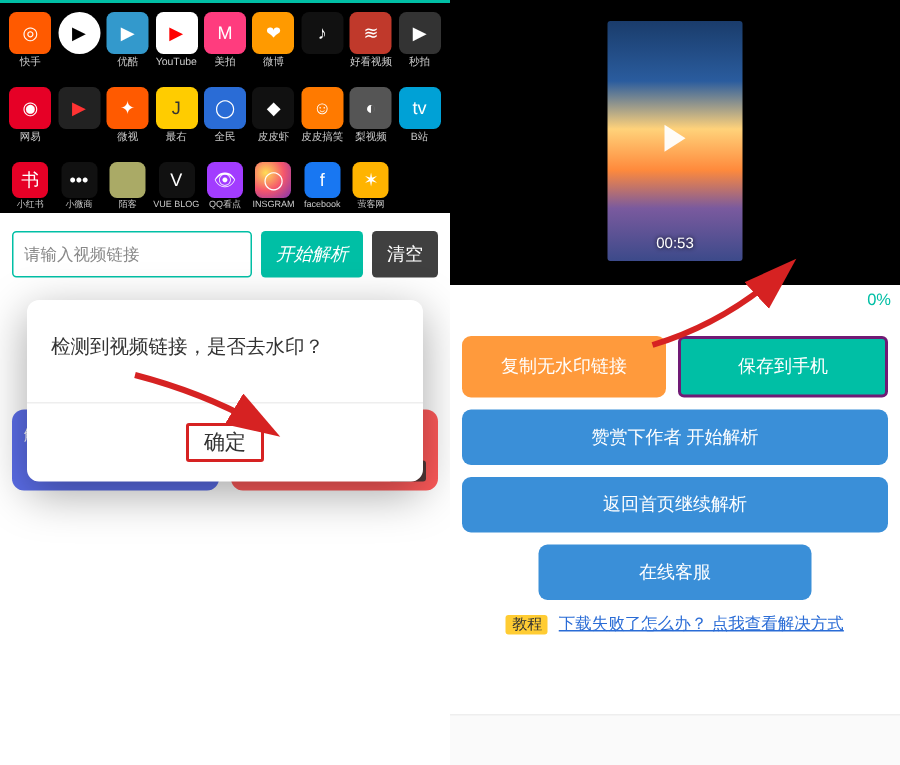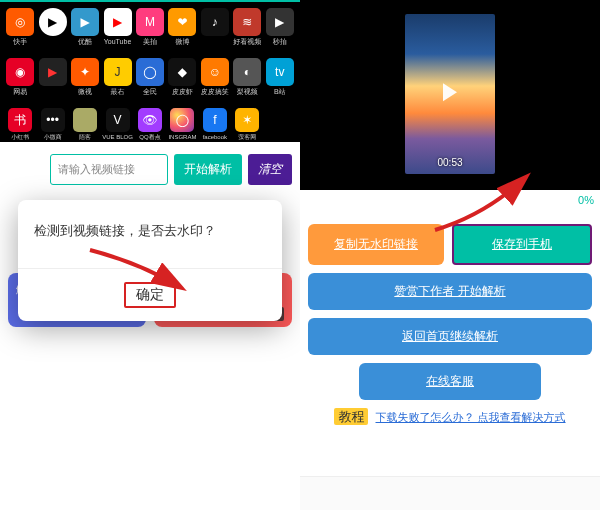--- a/index.html
+++ b/index.html
@@ -10,24 +10,24 @@
   
   .icon-grid-area { background: #000; height: 140px; padding: 6px 4px; position: relative; }
   .status-bar-l { height: 2px; background: #00bfa5; }
   .icon-row { display: flex; }
   .icon-cell { width: 36px; height: 50px; display: flex; flex-direction: column; align-items: center; margin: 0 0.4px; }
   .app-ic { width: 28px; height: 28px; border-radius: 5px; display: flex; align-items: center; justify-content: center; font-size: 12px; color: #fff; }
   .app-lbl { font-size: 7px; color: #ccc; margin-top: 2px; text-align: center; line-height: 1; }
 
   .input-area { padding: 12px 8px 8px; background: #fff; }
   .input-row { display: flex; gap: 6px; }
-  .url-input { flex: 1; border: 1.5px solid #00bfa5; border-radius: 3px; padding: 7px; font-size: 11px; color: #888; margin-left: 42px; }
+  .url-input { flex: 1; border: 1.5px solid #00bfa5; border-radius: 3px; padding: 7px; font-size: 11px; color: #888; }
   .btn-pill { padding: 7px 10px; border-radius: 3px; color: #fff; font-size: 12px; border: none; }
-  .btn-green { background: #00bfa5; }
-  .btn-gray { background: #4c1d95; font-style: italic; }
+  .btn-green { background: #00bfa5; font-style: italic; }
+  .btn-gray { background: #404040; }
 
   .cards-row { display: flex; gap: 8px; padding: 0 8px; margin-top: 80px; }
   .card { flex: 1; border-radius: 8px; padding: 10px 8px; color: #fff; font-size: 10px; position: relative; height: 54px; }
   .card-blue { background: #5b6de8; }
   .card-red { background: #ff5a5a; }
   .card-ic { position: absolute; right: 8px; bottom: 6px; font-size: 18px; opacity: 0.85; }
 
   .share-row { display: flex; align-items: center; padding: 10px 8px 0; gap: 8px; }
   .share-ic { width: 30px; height: 30px; background: #00bfa5; border-radius: 5px; display: flex; align-items: center; justify-content: center; color: #fff; font-size: 16px; }
   .share-txt { flex: 1; font-size: 11px; color: #333; }
@@ -47,29 +47,29 @@
 
   
   .video-area { background: #000; height: 190px; position: relative; display: flex; justify-content: center; }
   .video-frame { width: 90px; height: 160px; margin-top: 14px; background: linear-gradient(180deg,#1a3c6b 0%,#2a5c9e 25%,#ffd27a 45%,#ff8a3c 62%,#7a5a9e 78%,#3c4a8a 100%); position: relative; border-radius: 2px; }
   .play-btn { position: absolute; top: 50%; left: 50%; transform: translate(-50%,-60%); width: 0; height: 0; border-left: 14px solid rgba(255,255,255,0.95); border-top: 9px solid transparent; border-bottom: 9px solid transparent; }
   .video-time { position: absolute; bottom: 6px; left: 50%; transform: translateX(-50%); color: #fff; font-size: 10px; text-shadow: 0 0 3px #000; }
   .progress-row { position: absolute; top: 194px; right: 6px; font-size: 11px; color: #00bfa5; z-index: 5; }
 
   .btn-grid { padding: 14px 8px 6px; background: #fff; margin-top: 20px; }
   .btn-row { display: flex; gap: 8px; margin-bottom: 8px; }
-  .rbtn { flex: 1; padding: 10px 4px; border-radius: 6px; color: #fff; font-size: 12px; text-align: center; border: none; text-decoration: underline; }
+  .rbtn { flex: 1; padding: 10px 4px; border-radius: 6px; color: #fff; font-size: 12px; text-align: center; border: none; }
   .rbtn-orange { background: #ff9a3c; }
   .rbtn-green { background: #00bfa5; }
   .rbtn-blue { background: #3a8fd8; }
   .rbtn-gray { background: #9ea6ae; }
   .save-box { border: 2px solid #701a75; border-radius: 4px; }
 
   .help-row { text-align: center; font-size: 11px; margin-top: 8px; }
-  .help-badge { background: #ffcc33; color: #333; font-size: 13px; padding: 1px 4px; border-radius: 2px; margin-right: 4px; }
+  .help-badge { background: #ffcc33; color: #333; font-size: 10px; padding: 1px 4px; border-radius: 2px; margin-right: 4px; }
   .help-link { color: #2a6cd6; text-decoration: underline; }
 
   .bottom-bar { position: absolute; bottom: 0; left: 0; right: 0; height: 34px; background: #fafafa; border-top: 1px solid #eee; }
 </style>
 </head>
 <body>
 
 <div class="container">
 
   <div class="left">

